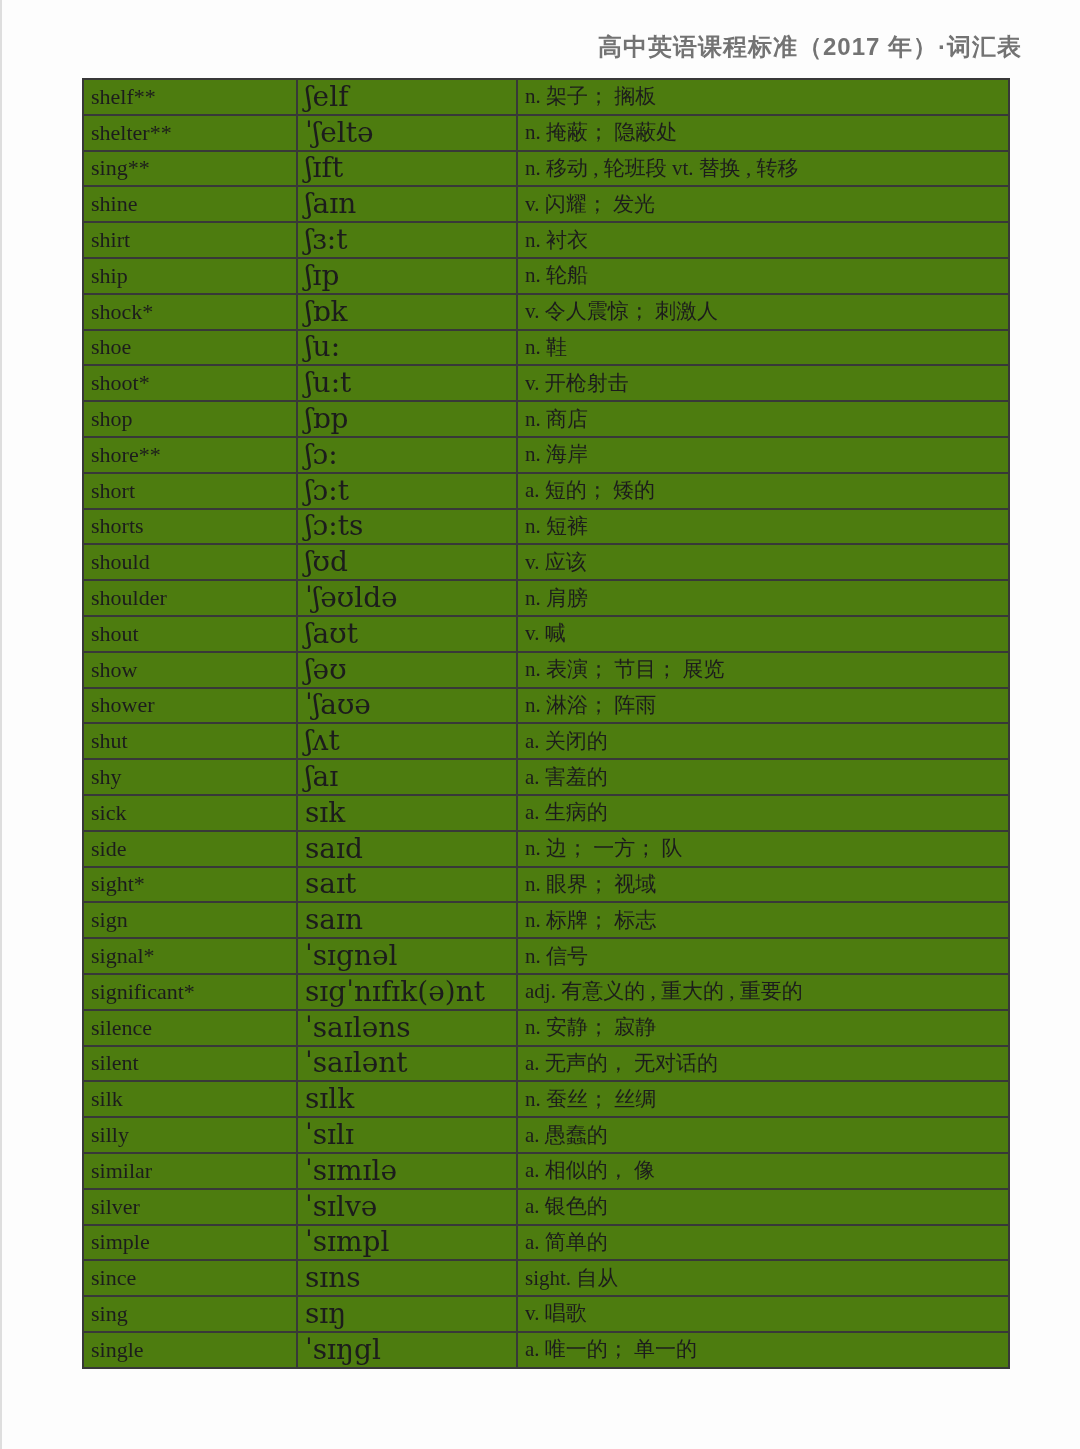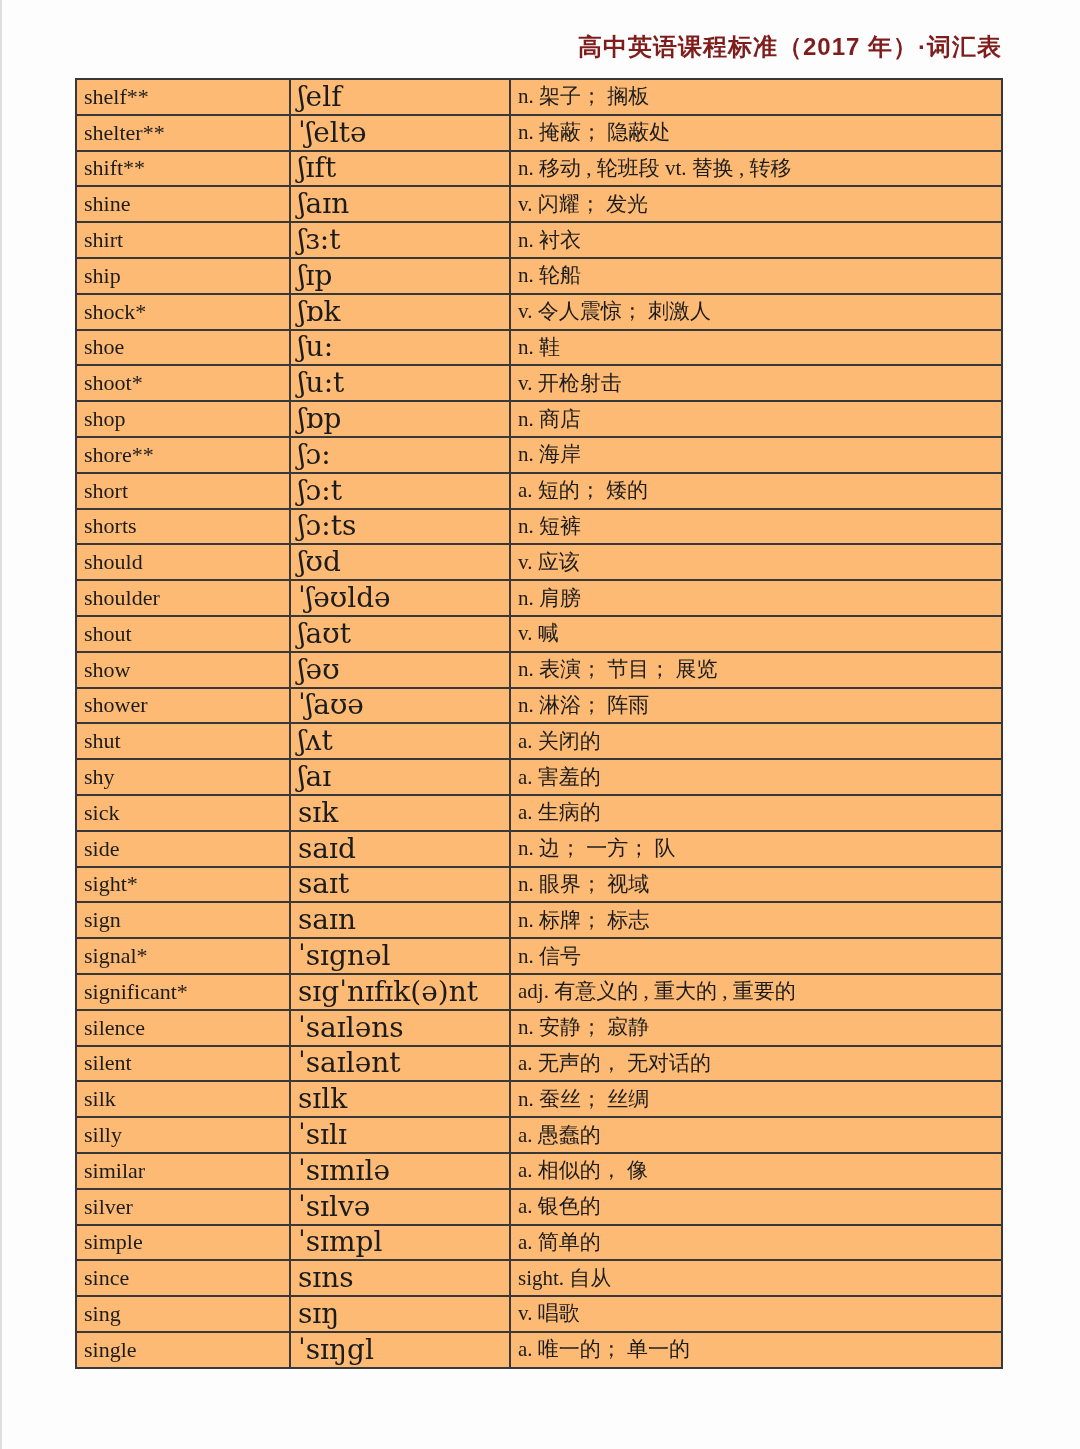--- a/index.html
+++ b/index.html
@@ -19,38 +19,38 @@
     position: absolute;
     left: 0;
     top: 0;
     width: 2px;
     height: 100%;
     background: #dedede;
   }
   .header-title {
     position: absolute;
     top: 31px;
-    left: 76px;
+    left: 96px;
     width: 926px;
     text-align: right;
     font-family: "Liberation Sans", "DejaVu Sans", sans-serif;
     font-weight: 600;
     font-size: 24px;
     letter-spacing: 1px;
-    color: #7f1d1d;
+    color: #737373;
     white-space: nowrap;
   }
   table.vocab {
     position: absolute;
     top: 78px;
-    left: 75px;
+    left: 82px;
     width: 926px;
     border-collapse: collapse;
     table-layout: fixed;
-    background: #fdba74;
+    background: #4d7c0f;
   }
   table.vocab td {
     border: 2px solid #383838;
     height: 33.8px;
     padding: 0 4px 0 7px;
     vertical-align: middle;
     white-space: nowrap;
     overflow: hidden;
     line-height: 1;
   }
@@ -86,21 +86,21 @@
           <td class="col-word">shelf**</td>
           <td class="col-ipa">ʃelf</td>
           <td class="col-def">n. 架子； 搁板</td>
         </tr>
         <tr>
           <td class="col-word">shelter**</td>
           <td class="col-ipa">ˈʃeltə</td>
           <td class="col-def">n. 掩蔽； 隐蔽处</td>
         </tr>
         <tr>
-          <td class="col-word">shift**</td>
+          <td class="col-word">sing**</td>
           <td class="col-ipa">ʃɪft</td>
           <td class="col-def">n. 移动 , 轮班段 vt. 替换 , 转移</td>
         </tr>
         <tr>
           <td class="col-word">shine</td>
           <td class="col-ipa">ʃaɪn</td>
           <td class="col-def">v. 闪耀； 发光</td>
         </tr>
         <tr>
           <td class="col-word">shirt</td>

